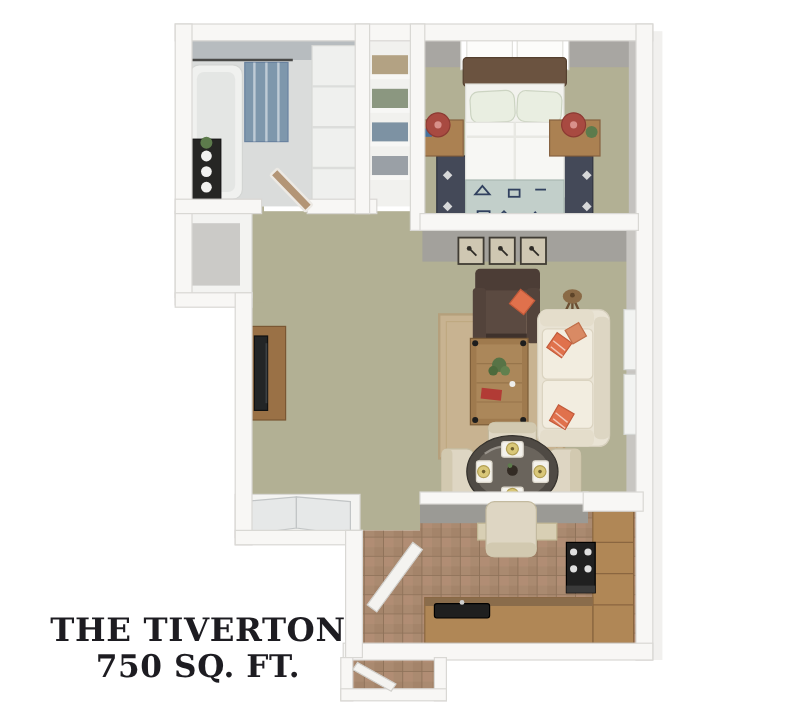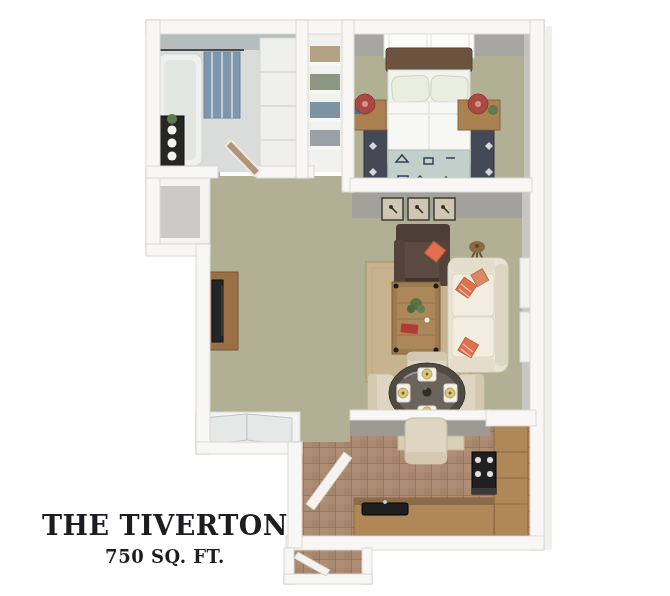--- a/index.html
+++ b/index.html
@@ -3,21 +3,21 @@
 <meta charset="utf-8">
 <style>
   html,body{margin:0;padding:0;background:#ffffff;}
   .stage{position:relative;width:670px;height:596px;background:#eab308;overflow:hidden;
          font-family:"Liberation Sans",sans-serif;}
   svg{position:absolute;left:0;top:0;}
   .wall{fill:#f8f7f5;stroke:#d9d8d4;stroke-width:1;}
   .plan-title{position:absolute;left:40px;top:510px;width:250px;text-align:center;
               font-family:"DejaVu Serif",serif;font-weight:700;color:#1d1c21;line-height:31px;}
   .plan-title .l1{font-size:27px;letter-spacing:.5px;}
-  .plan-title .l2{font-size:18px;letter-spacing:.5px;}
+  .plan-title .l2{font-size:26px;letter-spacing:.5px;}
 </style>
 </head>
 <body>
 
 <div class="stage">
 <svg width="670" height="596" viewBox="0 0 670 596">
   <defs>
     <pattern id="tile" width="16" height="16" patternUnits="userSpaceOnUse">
       <rect width="16" height="16" fill="#aa8a70"></rect>
       <rect width="8" height="8" fill="#b59077" opacity="0.55"></rect>

